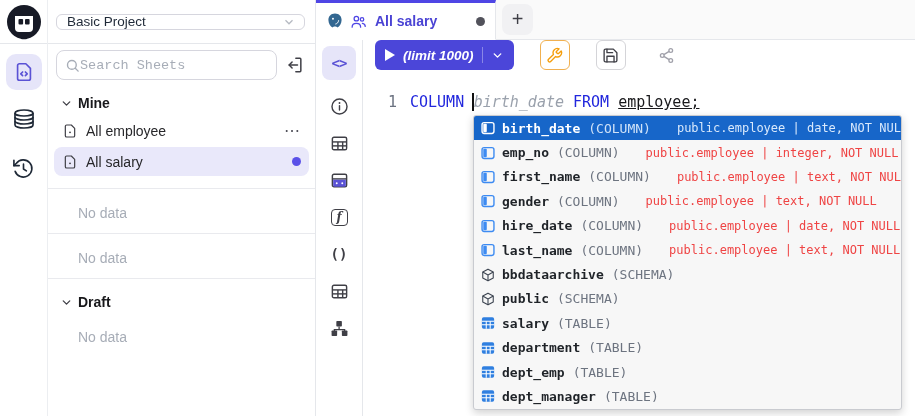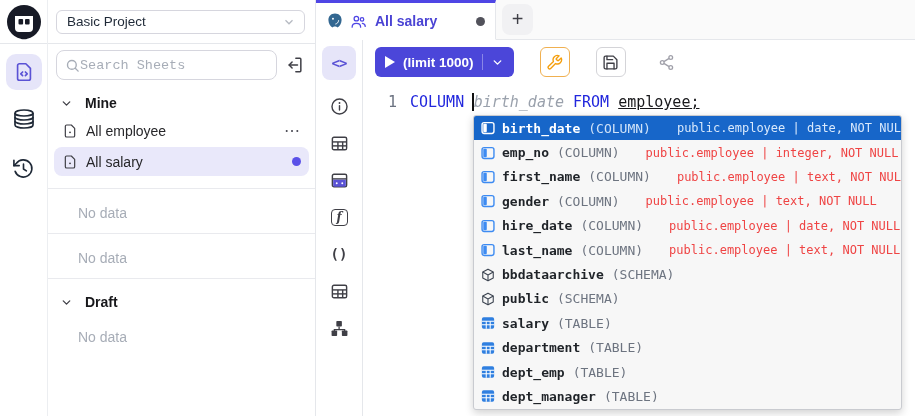--- a/index.html
+++ b/index.html
@@ -5,36 +5,36 @@
   * { margin:0; padding:0; box-sizing:border-box; }
   html,body { width:915px; height:416px; background:#fff; overflow:hidden;
     font-family:"Liberation Sans", sans-serif; color:#18181b; }
   .app { display:flex; width:915px; height:416px; }
 
   
   .left { width:316px; border-right:1px solid #e5e7eb; display:flex; flex-direction:column; }
   .left-header { height:44px; display:flex; align-items:center; border-bottom:1px solid #e5e7eb; }
   .logo-cell { width:48px; height:44px; display:flex; align-items:center; justify-content:center;
     border-right:1px solid #eceef1; flex:none; }
-  .project-select { flex:1; margin:0 10px 0 8px; height:24px; border:1px solid #d6d6de; border-radius:6px;
+  .project-select { flex:1; margin:0 10px 0 8px; height:16px; border:1px solid #d6d6de; border-radius:6px;
     display:flex; align-items:center; padding:0 8px 0 10px; font-size:13.5px; color:#1f2937; background:#fff; cursor:pointer; }
   .project-select .lbl { flex:1; }
   .left-body { flex:1; display:flex; min-height:0; }
   .rail { width:48px; border-right:1px solid #eceef1; display:flex; flex-direction:column; align-items:center; padding-top:10px; }
   .rail-btn { width:36px; height:36px; border-radius:10px; display:flex; align-items:center; justify-content:center; cursor:pointer; }
   .rail-btn.active { background:#e6e5f9; }
   .panel { flex:1; min-width:0; padding-top:6px; }
   .search-row { display:flex; align-items:center; padding:0 10px 0 8px; }
   .search-box { flex:1; height:30px; border:1px solid #d6d6de; border-radius:8px; background:#fff;
     display:flex; align-items:center; padding:0 8px; }
   .search-box input { border:none; outline:none; flex:1; font-size:13.5px; color:#1f2937; 
     font-family:Liberation Mono, monospace; background:transparent; }
   .search-box input::placeholder { color:#a7adb7; }
   .collapse-btn { margin-left:8px; cursor:pointer; display:flex; }
-  .sec-head { display:flex; align-items:center; gap:12px; padding:0 12px; height:22px; margin-top:12px;
+  .sec-head { display:flex; align-items:center; gap:5px; padding:0 12px; height:22px; margin-top:12px;
     font-size:14px; font-weight:700; color:#18181b; cursor:pointer; }
   .sheet-row { display:flex; align-items:center; gap:8px; height:29px; margin:2px 6px 0 6px; padding:0 8px;
     border-radius:8px; font-size:14px; color:#27272a; cursor:pointer; }
   .sheet-row.selected { background:#e9e8fa; }
   .sheet-row .grow { flex:1; }
   .sheet-row [data-name="more-icon"], .sheet-row [data-name="active-dot"] { display:none; }
   .sheet-row[data-trailing="menu"] [data-name="more-icon"] { display:inline; color:#52525b; font-size:16px; letter-spacing:1px; }
   .sheet-row[data-trailing="dot"] [data-name="active-dot"] { display:inline-block; width:9px; height:9px;
     border-radius:50%; background:#5b51e8; }
   .divider { border-top:1px solid #e9eaee; margin-top:12px; }
@@ -53,21 +53,21 @@
   .tool-rail { width:47px; border-right:1px solid #e5e7eb; display:flex; flex-direction:column; align-items:center; }
   .code-btn { width:34px; height:34px; margin-top:6px; border-radius:8px; background:#e6e5f9; color:#5a52d5;
     display:flex; align-items:center; justify-content:center; font-family:"DejaVu Sans Mono",monospace;
     font-size:14px; font-weight:700; cursor:pointer; letter-spacing:-1px; }
   .tool-ico { margin-top:15px; width:22px; height:22px; display:flex; align-items:center; justify-content:center; cursor:pointer; }
   .tool-ico.txt { font-family:"DejaVu Sans Mono",monospace; font-weight:700; color:#3f3f46; font-size:14px; }
   .fn-box { width:17px; height:17px; border:1.6px solid #3f3f46; border-radius:4px; display:flex; align-items:center;
     justify-content:center; font-family:"DejaVu Serif",serif; font-style:italic; font-weight:700; font-size:12px; color:#3f3f46; }
 
   .editor-col { flex:1; display:flex; flex-direction:column; min-width:0; }
-  .ed-toolbar { height:44px; display:flex; align-items:center; padding-left:12px; gap:26px; }
+  .ed-toolbar { height:44px; display:flex; align-items:flex-start; padding-left:12px; gap:26px;font-style:italic; }
   .run-btn { height:30px; background:#4b46d9; border-radius:6px; color:#fff; display:flex; align-items:center;
     padding:0 10px; gap:8px; cursor:pointer; }
   .run-btn .play { width:0; height:0; border-left:10px solid #fff; border-top:6px solid transparent; border-bottom:6px solid transparent; }
   .run-btn .run-label { font-size:13.5px; font-weight:700; }
   .run-btn .vsep { width:1px; height:16px; background:rgba(255,255,255,.35); }
   .icon-btn { width:30px; height:30px; border-radius:6px; background:#fff; display:flex; align-items:center; justify-content:center; cursor:pointer; }
   .icon-btn.wrench { border:1px solid #f0b050; }
   .icon-btn.save { border:1px solid #d4d4d8; }
   .icon-btn.share { border:1px solid transparent; }
 

